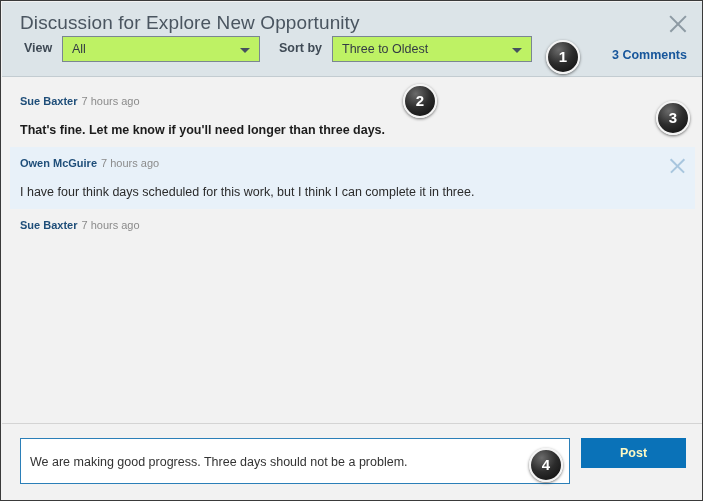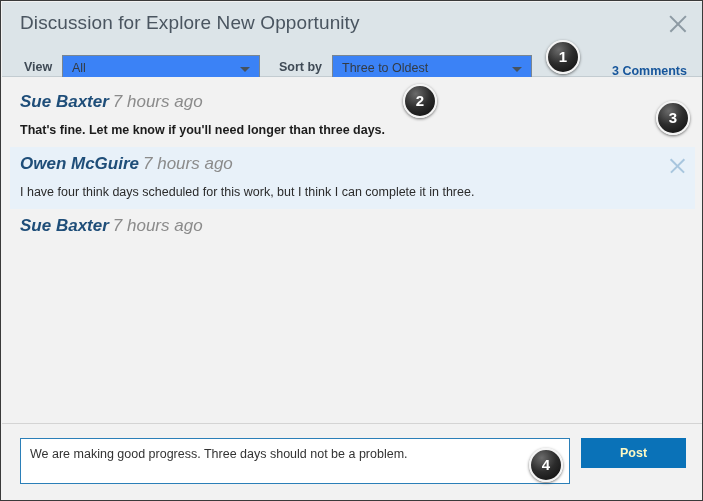--- a/index.html
+++ b/index.html
@@ -60,40 +60,40 @@
     width: 22px;
     height: 1.6px;
     background: #8d9aa3;
   }
   .close-x::before { transform: rotate(45deg); }
   .close-x::after  { transform: rotate(-45deg); }
 
   .controls-row {
     position: absolute;
     left: 0;
-    top: 53px;
+    top: 34px;
     height: 26px;
     width: 701px;
   }
 
   .ctl-label {
     position: absolute;
     font-size: 12.5px;
     color: #3f4a55;
     font-weight: bold;
     top: 5px;
   }
   .ctl-label.view { left: 22px; }
   .ctl-label.sortby { left: 277px; text-align: center; }
 
   .select-box {
     position: absolute;
     height: 26px;
     box-sizing: border-box;
-    background: #3b82f6;
+    background: #bef264;
     border: 1px solid #7a8691;
     cursor: pointer;
   }
   .select-box.view-select { left: 60px; top: 0; width: 198px; }
   .select-box.sort-select { left: 330px; top: 0; width: 200px; }
 
   .select-value {
     position: absolute;
     left: 9px;
     top: 5px;
@@ -115,21 +115,20 @@
 
   .comments-count {
     position: absolute;
     right: 16px;
     top: 46px;
     font-size: 12.5px;
     color: #17569b;
     font-weight: bold;
     cursor: pointer;
     white-space: nowrap;
-    margin-top: 16px;
   }
 
   
   .comment-list {
     position: absolute;
     left: 1px;
     top: 76px;
     width: 701px;
     height: 348px;
     background: #f2f2f2;
@@ -141,24 +140,23 @@
     margin: 0 8px;
     padding: 8px 10px 8px 10px;
     box-sizing: border-box;
   }
   .comment.first { margin-top: 8px; }
   .comment.highlight {
     background: #e8f1f9;
   }
 
   .comment-meta {
-    font-size: 17px;
+    font-size: 11px;
     line-height: 17px;
     white-space: nowrap;
-    font-style: italic;
   }
   .comment-author {
     color: #1f4e79;
     font-weight: bold;
   }
   .comment-time {
     color: #8b8b8b;
     margin-left: 4px;
   }
   .comment-body {
@@ -206,21 +204,21 @@
 
   .compose-input {
     position: absolute;
     left: 18px;
     top: 14px;
     width: 550px;
     height: 46px;
     box-sizing: border-box;
     background: #ffffff;
     border: 1px solid #2b7fb8;
-    padding: 7px 9px;
+    padding: 15px 9px;
     font-family: "Liberation Sans", sans-serif;
     font-size: 12.5px;
     color: #333333;
     line-height: 17px;
     resize: none;
     outline: none;
     overflow: hidden;
   }
 
   .post-button {

